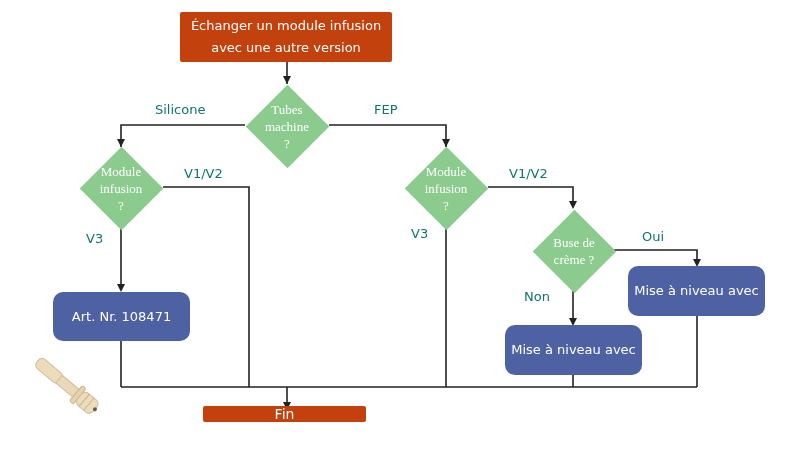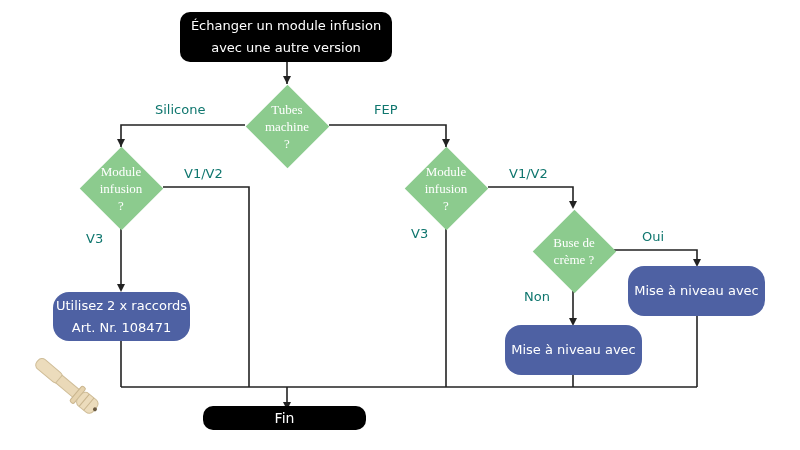--- a/index.html
+++ b/index.html
@@ -2,22 +2,22 @@
 <html><head>
 <meta charset="utf-8">
 <style>
   html, body { margin: 0; padding: 0; background: #ffffff; }
   body { width: 800px; height: 450px; position: relative; overflow: hidden;
          font-family: "DejaVu Sans", sans-serif; }
   #canvas { position: absolute; left: 0; top: 0; width: 800px; height: 450px; }
   .node { position: absolute; box-sizing: border-box; display: flex; flex-direction: column;
           align-items: center; justify-content: center; color: #ffffff; text-align: center;
           font-size: 13px; line-height: 22px; }
-  .terminal { background: #000000; border-radius: 10px; }
-  .process { background: #4e61a3; border-radius: 16px; }
+  .terminal { background: #c2410c; border-radius: 2px; }
+  .process { background: #4e61a3; border-radius: 10px; }
   .decision-wrap { position: absolute; display: flex; align-items: center; justify-content: center; }
   .decision-shape { position: absolute; background: #8ccb8e; transform: rotate(45deg); }
   .decision-text { position: relative; color: #ffffff; font-size: 13px; line-height: 17px; text-align: center; font-family: Liberation Serif, serif; }
   .label { position: absolute; font-size: 13px; color: #0f766e; white-space: nowrap; }
 </style>
 </head>
 <body>
 
 <svg id="canvas" viewBox="0 0 800 450">
   <defs>
@@ -111,33 +111,32 @@
 
 <div class="decision-wrap" style="left:532px;top:209px;width:84px;height:84px;">
   <div class="decision-shape" style="width:59px;height:59px;"></div>
   <div class="decision-text">
     <div>Buse de</div>
     <div>crème ?</div>
   </div>
 </div>
 
 <div class="node process" style="left:53px;top:292px;width:137px;height:49px;">
-  <div>Utilisez 2 x raccords</div>
   <div>Art. Nr. 108471</div>
 </div>
 
 <div class="node process" style="left:628px;top:266px;width:137px;height:50px;">
   <div>Mise à niveau avec</div>
 </div>
 
 <div class="node process" style="left:505px;top:325px;width:137px;height:50px;">
   <div>Mise à niveau avec</div>
 </div>
 
-<div class="node terminal" style="left:203px;top:406px;width:163px;height:24px;font-size:14px;">
+<div class="node terminal" style="left:203px;top:406px;width:163px;height:16px;font-size:14px;">
   <div>Fin</div>
 </div>
 
 <div class="label" style="left:155px;top:102px;">Silicone</div>
 <div class="label" style="left:374px;top:102px;text-align:center;">FEP</div>
 <div class="label" style="left:184px;top:166px;">V1/V2</div>
 <div class="label" style="left:86px;top:231px;">V3</div>
 <div class="label" style="left:509px;top:166px;">V1/V2</div>
 <div class="label" style="left:411px;top:226px;">V3</div>
 <div class="label" style="left:642px;top:229px;">Oui</div>

